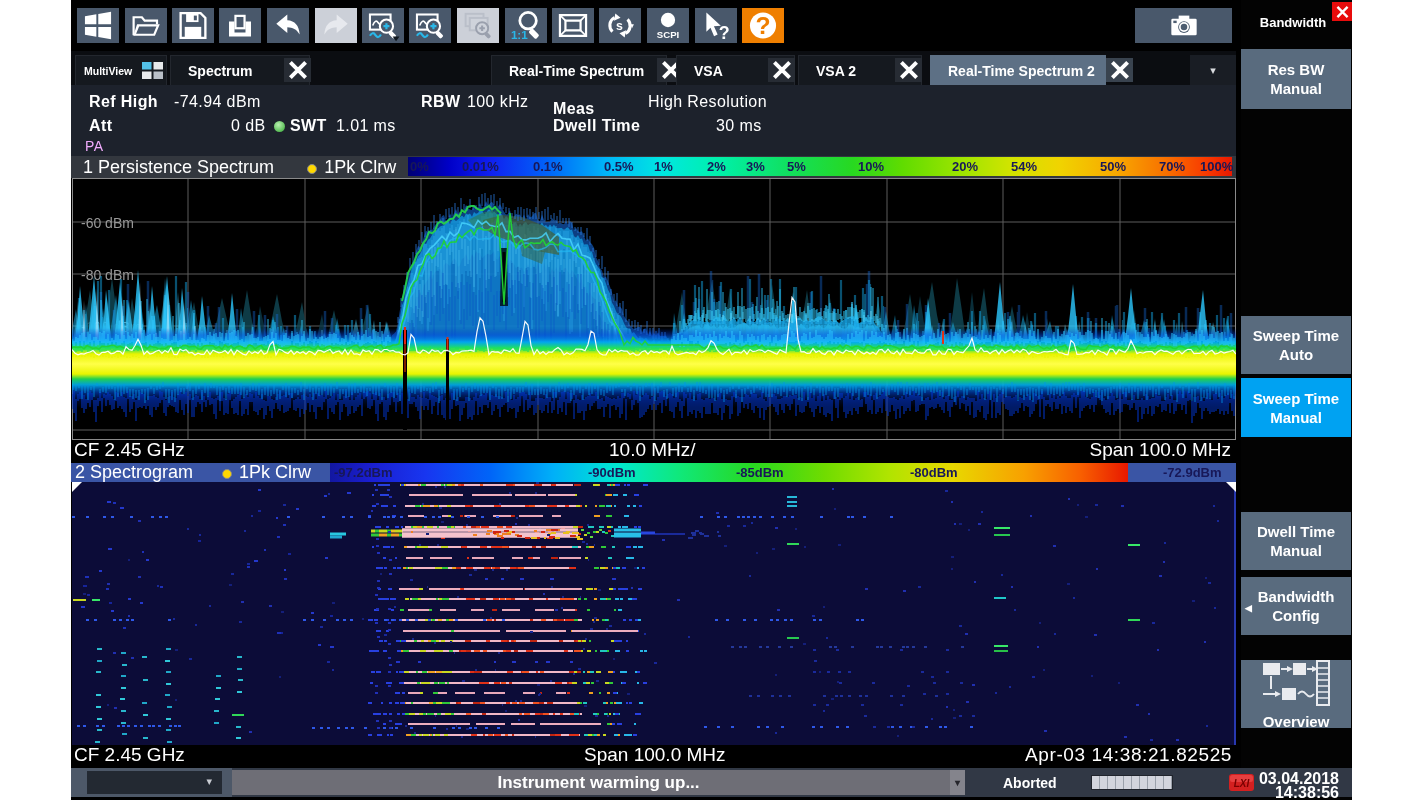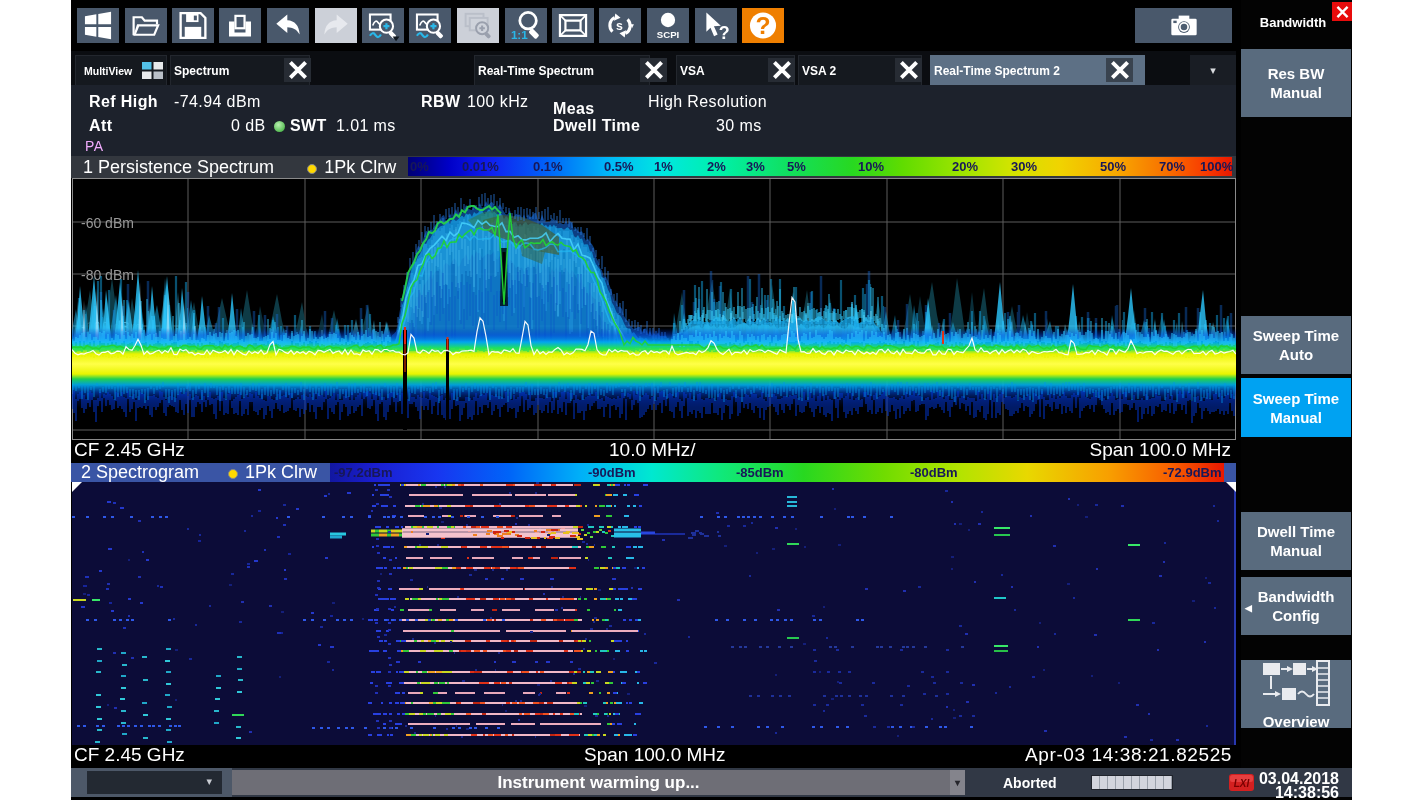--- a/index.html
+++ b/index.html
@@ -1,21 +1,21 @@
 <!DOCTYPE html>
 <html><head><meta charset="utf-8"><title>FSW</title>
 <style>
 *{margin:0;padding:0;box-sizing:border-box}
 body{width:1422px;height:800px;background:#fff;font-family:"Liberation Sans",sans-serif;position:relative;overflow:hidden}
 #screen{position:absolute;left:71px;top:0;width:1281px;height:800px;background:#000;overflow:hidden}
 .tbtn{position:absolute;top:8px;width:42px;height:35px;background:#49586b;display:flex;align-items:center;justify-content:center}
 .tbtn.dis{background:#ccd0d8}
 .tbtn.org{background:#ef7f00}
 #tabbar{position:absolute;left:0;top:51px;width:1165px;height:34px;background:#0b0d11}
-.tab{position:absolute;top:4px;height:30px;background:#15191f;color:#fff;font-size:12px;font-weight:bold;line-height:30px;padding-left:3px;border:1px solid #23272e;border-bottom:none}
+.tab{position:absolute;top:4px;height:30px;background:#15191f;color:#fff;font-size:14px;font-weight:bold;line-height:30px;padding-left:17px;border:1px solid #23272e;border-bottom:none}
 .tab .xb{position:absolute;top:2px;width:27px;height:24px;background:#272c34;display:flex;align-items:center;justify-content:center}
 .tab.sel{background:#5d7085;border-color:#5d7085}
 .tab.sel .xb{background:#39434f}
 .tabdrop{position:absolute;left:1119px;top:4px;width:46px;height:30px;background:#191d24;color:#d8dade;font-size:11px;text-align:center;line-height:30px}
 #settings{position:absolute;left:0;top:85px;width:1165px;height:71px;background:#1d222c;color:#fff;font-size:16px;letter-spacing:0.4px}
 #settings b{font-weight:bold}
 #settings .it{position:absolute;white-space:nowrap}
 .wtitle{position:absolute;left:0;width:1165px;color:#fff;font-size:18px}
 .wtitle .dot{display:inline-block;width:10px;height:10px;border-radius:50%;background:#ffd800;border:1px solid #888;vertical-align:-1px}
 .legend{position:absolute;height:19px;font-size:13px;font-weight:bold;color:#181858}
@@ -161,36 +161,36 @@
           <rect x="0" y="0" width="9.5" height="7.5" fill="#53c1e8"></rect>
           <rect x="11.5" y="0" width="9.5" height="7.5" fill="#e8eaec"></rect>
           <rect x="0" y="9.5" width="9.5" height="7.5" fill="#e8eaec"></rect>
           <rect x="11.5" y="9.5" width="9.5" height="7.5" fill="#b9bfc7"></rect>
         </svg></div>
       <div class="tab" style="left:99px;width:140px">Spectrum<span class="xb" style="left:113px">
           <svg width="20" height="18" viewBox="0 0 14 13">
             <path d="M1.5,1 L12.5,12 M12.5,1 L1.5,12" stroke="#fff" stroke-width="2.8" fill="none"></path>
           </svg>
         </span></div>
-      <div class="tab" style="left:403px;width:176px">Real-Time Spectrum<span class="xb" style="left:165px">
+      <div class="tab" style="left:420px;width:176px">Real-Time Spectrum<span class="xb" style="left:165px">
           <svg width="20" height="18" viewBox="0 0 14 13">
             <path d="M1.5,1 L12.5,12 M12.5,1 L1.5,12" stroke="#fff" stroke-width="2.8" fill="none"></path>
           </svg>
         </span></div>
       <div class="tab" style="left:605px;width:119px">VSA<span class="xb" style="left:91px">
           <svg width="20" height="18" viewBox="0 0 14 13">
             <path d="M1.5,1 L12.5,12 M12.5,1 L1.5,12" stroke="#fff" stroke-width="2.8" fill="none"></path>
           </svg>
         </span></div>
       <div class="tab" style="left:727px;width:124px">VSA 2<span class="xb" style="left:96px">
           <svg width="20" height="18" viewBox="0 0 14 13">
             <path d="M1.5,1 L12.5,12 M12.5,1 L1.5,12" stroke="#fff" stroke-width="2.8" fill="none"></path>
           </svg>
         </span></div>
-      <div class="tab sel" style="left:859px;width:215px">Real-Time Spectrum 2<span class="xb" style="left:175px">
+      <div class="tab sel" style="left:859px;width:176px">Real-Time Spectrum 2<span class="xb" style="left:175px">
           <svg width="20" height="18" viewBox="0 0 14 13">
             <path d="M1.5,1 L12.5,12 M12.5,1 L1.5,12" stroke="#fff" stroke-width="2.8" fill="none"></path>
           </svg>
         </span></div>
       <div class="tabdrop">▾</div>
     </div>
 
   <div id="settings">
     <span class="it" style="left:18px;top:8px"><b>Ref High</b></span>
     <span class="it" style="left:103px;top:8px">-74.94 dBm</span>
@@ -217,21 +217,21 @@
       <span style="left:2px">0%</span>
       <span style="left:54px">0.01%</span>
       <span style="left:125px">0.1%</span>
       <span style="left:196px">0.5%</span>
       <span style="left:246px">1%</span>
       <span style="left:299px">2%</span>
       <span style="left:338px">3%</span>
       <span style="left:379px">5%</span>
       <span style="left:450px">10%</span>
       <span style="left:544px">20%</span>
-      <span style="left:603px">30%</span>
+      <span style="left:603px">54%</span>
       <span style="left:692px">50%</span>
       <span style="left:751px">70%</span>
       <span style="left:792px">100%</span>
     </div>
   <svg width="1164" height="262" viewBox="0 0 1164 262" style="position:absolute;left:1px;top:178px;background:#000">
       <g stroke="#5c5c5c" stroke-width="1">
         <line x1="116" y1="0" x2="116" y2="262"></line>
         <line x1="233" y1="0" x2="233" y2="262"></line>
         <line x1="349" y1="0" x2="349" y2="262"></line>
         <line x1="466" y1="0" x2="466" y2="262"></line>
@@ -313,25 +313,25 @@
       <rect x="870" y="153" width="2" height="13" fill="#e03418"></rect>
       <polyline points="0,171.6 3,175.2 6,176.8 9,175.6 12,176.1 15,174.7 18,174.0 21,172.4 24,175.7 27,177.1 30,174.4 33,174.4 36,173.2 39,175.8 42,175.2 45,173.1 48,173.3 51,176.1 54,168.8 57,171.5 60,172.2 63,167.5 66,161.3 69,167.2 72,176.4 75,173.2 78,176.0 81,175.1 84,173.2 87,172.2 90,175.3 93,172.4 96,174.4 99,169.7 102,176.5 105,176.6 108,171.1 111,172.9 114,171.7 117,175.0 120,174.5 123,177.0 126,175.2 129,176.4 132,176.3 135,172.0 138,176.5 141,172.2 144,173.6 147,174.9 150,174.3 153,172.5 156,175.5 159,171.4 162,176.9 165,172.1 168,174.2 171,176.1 174,177.0 177,172.9 180,175.6 183,173.8 186,175.4 189,172.0 192,176.2 195,174.7 198,166.6 201,163.5 204,176.9 207,171.3 210,172.2 213,174.4 216,175.5 219,172.3 222,176.4 225,173.5 228,175.3 231,173.8 234,176.1 237,173.1 240,174.4 243,176.8 246,172.3 249,172.7 252,174.3 255,172.7 258,171.5 261,175.4 264,173.8 267,173.0 270,176.0 273,171.4 276,176.5 279,172.0 282,176.1 285,175.8 288,177.0 291,171.9 294,173.5 297,172.7 300,176.2 303,171.3 306,171.8 309,174.2 312,171.5 315,171.5 318,173.2 321,172.5 324,174.2 327,174.0 330,176.3 333,176.9 336,174.8 339,156.4 342,160.0 345,173.9 348,175.2 351,171.9 354,173.3 357,175.4 360,171.8 363,173.3 366,172.7 369,175.7 372,172.7 375,172.4 378,173.4 381,176.6 384,174.4 387,174.8 390,173.1 393,172.8 396,172.7 399,172.2 402,173.4 405,153.6 408,139.9 411,143.3 414,158.4 417,176.7 420,173.4 423,174.2 426,173.9 429,175.6 432,172.0 435,172.6 438,173.8 441,170.7 444,175.0 447,175.4 450,159.9 453,143.4 456,147.1 459,167.6 462,176.5 465,171.5 468,175.8 471,173.6 474,176.5 477,173.8 480,174.3 483,171.4 486,169.5 489,172.0 492,176.9 495,174.7 498,176.4 501,174.8 504,171.2 507,171.2 510,171.4 513,172.7 516,166.5 519,153.0 522,155.4 525,171.5 528,175.5 531,177.0 534,176.9 537,171.4 540,174.0 543,171.7 546,174.0 549,172.5 552,173.2 555,173.1 558,176.5 561,175.0 564,177.1 567,176.9 570,173.7 573,172.8 576,176.1 579,172.7 582,174.6 585,173.7 588,175.1 591,172.9 594,173.0 597,176.2 600,168.2 603,175.2 606,176.9 609,175.9 612,175.2 615,174.4 618,175.4 621,174.9 624,176.7 627,172.5 630,174.5 633,173.1 636,169.6 639,162.7 642,165.1 645,171.3 648,174.9 651,176.5 654,173.9 657,171.3 660,176.9 663,174.4 666,174.4 669,175.2 672,172.2 675,176.2 678,171.5 681,173.7 684,173.0 687,171.8 690,172.3 693,174.5 696,172.1 699,173.4 702,174.9 705,176.2 708,171.7 711,173.4 714,174.9 717,145.5 720,119.5 723,123.9 726,161.1 729,173.8 732,173.7 735,175.4 738,175.2 741,170.6 744,174.4 747,172.8 750,175.4 753,176.5 756,173.2 759,173.2 762,176.9 765,172.3 768,173.9 771,175.3 774,172.0 777,173.5 780,173.3 783,176.7 786,171.8 789,174.2 792,176.1 795,173.9 798,176.0 801,174.2 804,176.4 807,171.8 810,171.5 813,174.9 816,171.1 819,174.7 822,175.7 825,172.8 828,176.8 831,171.4 834,175.2 837,175.0 840,175.8 843,171.7 846,174.2 849,175.1 852,175.2 855,171.9 858,171.3 861,176.9 864,176.9 867,172.4 870,175.9 873,176.3 876,171.1 879,171.6 882,176.5 885,173.1 888,174.2 891,174.8 894,171.1 897,167.8 900,160.0 903,171.6 906,174.1 909,169.7 912,173.6 915,173.1 918,175.8 921,173.4 924,172.3 927,176.1 930,171.5 933,175.0 936,172.9 939,171.6 942,174.8 945,172.1 948,174.5 951,171.2 954,172.4 957,176.3 960,173.5 963,174.6 966,175.7 969,174.8 972,173.5 975,173.9 978,173.3 981,173.5 984,171.3 987,174.7 990,175.0 993,176.3 996,176.8 999,162.4 1002,165.2 1005,176.4 1008,176.2 1011,175.9 1014,174.4 1017,174.8 1020,172.5 1023,176.5 1026,172.0 1029,173.7 1032,174.8 1035,177.1 1038,170.9 1041,171.5 1044,176.2 1047,171.7 1050,173.1 1053,174.2 1056,170.6 1059,162.6 1062,168.6 1065,175.6 1068,174.3 1071,175.2 1074,173.9 1077,173.6 1080,173.5 1083,176.7 1086,173.6 1089,172.0 1092,173.3 1095,173.2 1098,174.7 1101,176.2 1104,173.6 1107,172.9 1110,176.0 1113,173.1 1116,171.3 1119,171.5 1122,175.6 1125,175.3 1128,175.4 1131,173.3 1134,176.9 1137,173.7 1140,172.3 1143,176.0 1146,175.3 1149,173.4 1152,175.0 1155,174.2 1158,173.5 1161,172.3 1164,176.1" fill="none" stroke="#ffffff" stroke-width="1.2" opacity="0.95"></polyline>
     </svg>
   <div class="axisbar" style="top:440px;line-height:19px">
     <span style="position:absolute;left:2px">CF 2.45 GHz</span>
     <span style="position:absolute;left:537px">10.0 MHz/</span>
     <span style="position:absolute;right:5px">Span 100.0 MHz</span>
   </div>
 
   <div class="wtitle" style="top:463px;height:19px;background:#3a55a5;line-height:19px">
-    <span style="margin-left:10px">2 Spectrogram</span>
+    <span style="margin-left:4px">2 Spectrogram</span>
     <span class="dot" style="margin-left:24px"></span>
     <span style="margin-left:2px">1Pk Clrw</span>
   </div>
-  <div class="legend" style="left:259px;top:463px;width:894px;background:linear-gradient(to right,#1217a0 0%,#1a1ed0 5%,#1836f0 12%,#0064f8 20%,#00b0f8 28%,#00e8d0 36%,#10e878 44%,#28d820 53%,#70dc00 62%,#b0e400 70%,#e8d800 78%,#f8a000 87%,#f86000 94%,#e81800 100%)">
+  <div class="legend" style="left:259px;top:463px;width:798px;background:linear-gradient(to right,#1217a0 0%,#1a1ed0 5%,#1836f0 12%,#0064f8 20%,#00b0f8 28%,#00e8d0 36%,#10e878 44%,#28d820 53%,#70dc00 62%,#b0e400 70%,#e8d800 78%,#f8a000 87%,#f86000 94%,#e81800 100%)">
       <span style="left:4px">-97.2dBm</span>
       <span style="left:258px">-90dBm</span>
       <span style="left:406px">-85dBm</span>
       <span style="left:580px">-80dBm</span>
       <span style="left:833px">-72.9dBm</span>
     </div>
   <svg width="1164" height="263" viewBox="0 0 1164 263" style="position:absolute;left:1px;top:482px;background:#0c0c38">
       <path d="M333,3h168M333,24h174M333,45h174M332,65h177M332,86h170M338,117h167M329,138h181M332,159h179M334,169h167M336,190h171M327,201h177M332,221h174M331,232h179M334,253h174" stroke="#f2b8c6" stroke-width="2" fill="none"></path>
       <path d="M502,3h7M479,3h4M462,3h5M464,3h6M423,13h4M459,13h3M418,13h3M394,24h7M456,24h7M388,34h3M437,34h6M399,45h4M403,45h3M504,45h2M505,45h6M411,45h6M399,45h7M389,65h5M469,65h5M460,65h4M423,65h2M432,65h5M479,76h7M415,86h4M423,86h5M442,86h7M383,86h6M411,107h3M412,107h5M452,107h6M408,117h6M457,117h4M436,117h7M496,117h3M420,128h5M485,138h6M458,138h3M422,138h2M486,138h6M481,138h3M489,149h3M393,159h6M487,159h4M431,159h6M502,159h6M458,159h7M387,169h4M442,169h4M394,169h5M505,190h4M404,190h6M449,190h6M502,190h6M402,190h3M497,190h6M437,201h3M495,201h3M496,201h5M468,211h2M426,211h2M466,221h3M384,221h5M401,221h5M475,221h6M406,221h6M469,221h3M466,232h6M503,232h5M410,232h4M459,242h3M478,253h5M411,253h2M440,253h2" stroke="#c02410" stroke-width="2" fill="none"></path>
       <path d="M386,3h5M408,3h3M439,3h4M488,13h3M467,13h4M449,13h4M504,24h6M457,24h6M392,34h5M411,45h5M391,45h3M404,45h4M425,45h6M429,65h7M502,76h6M420,86h3M446,86h6M497,86h4M486,107h4M476,107h3M386,107h3M401,107h6M434,117h5M488,117h7M428,117h5M495,117h7M467,128h4M482,138h3M469,138h5M415,138h5M501,149h2M408,149h4M457,149h4M441,159h3M402,169h6M411,169h4M431,169h6M502,169h7M402,169h5M468,190h4M450,190h7M483,201h7M497,201h6M429,201h5M388,211h5M447,221h6M408,221h5M440,221h5M461,221h6M447,232h3M394,232h5M498,232h4M452,232h6M471,232h6M459,242h4M418,242h2M393,242h5M433,253h3M416,253h5" stroke="#f05020" stroke-width="2" fill="none"></path>
@@ -391,21 +391,21 @@
   </div>
 
   <div id="sidebar"></div>
   <div id="sbtitle">Bandwidth</div>
   <div id="sbx">
       <svg width="13" height="12" viewBox="0 0 14 13">
         <path d="M1.5,1 L12.5,12 M12.5,1 L1.5,12" stroke="#fff" stroke-width="2.6" fill="none"></path>
       </svg>
     </div>
 
-<div class="sbkey" style="top:49px;height:68px">
+<div class="sbkey" style="top:49px;height:60px">
       <span>Res BW<br>Manual</span>
     </div>
 <div class="sbkey" style="top:316px;height:58px">
       <span>Sweep Time<br>Auto</span>
     </div>
 <div class="sbkey act" style="top:378px;height:59px">
       <span>Sweep Time<br>Manual</span>
     </div>
 <div class="sbkey" style="top:512px;height:58px">
       <span>Dwell Time<br>Manual</span>

